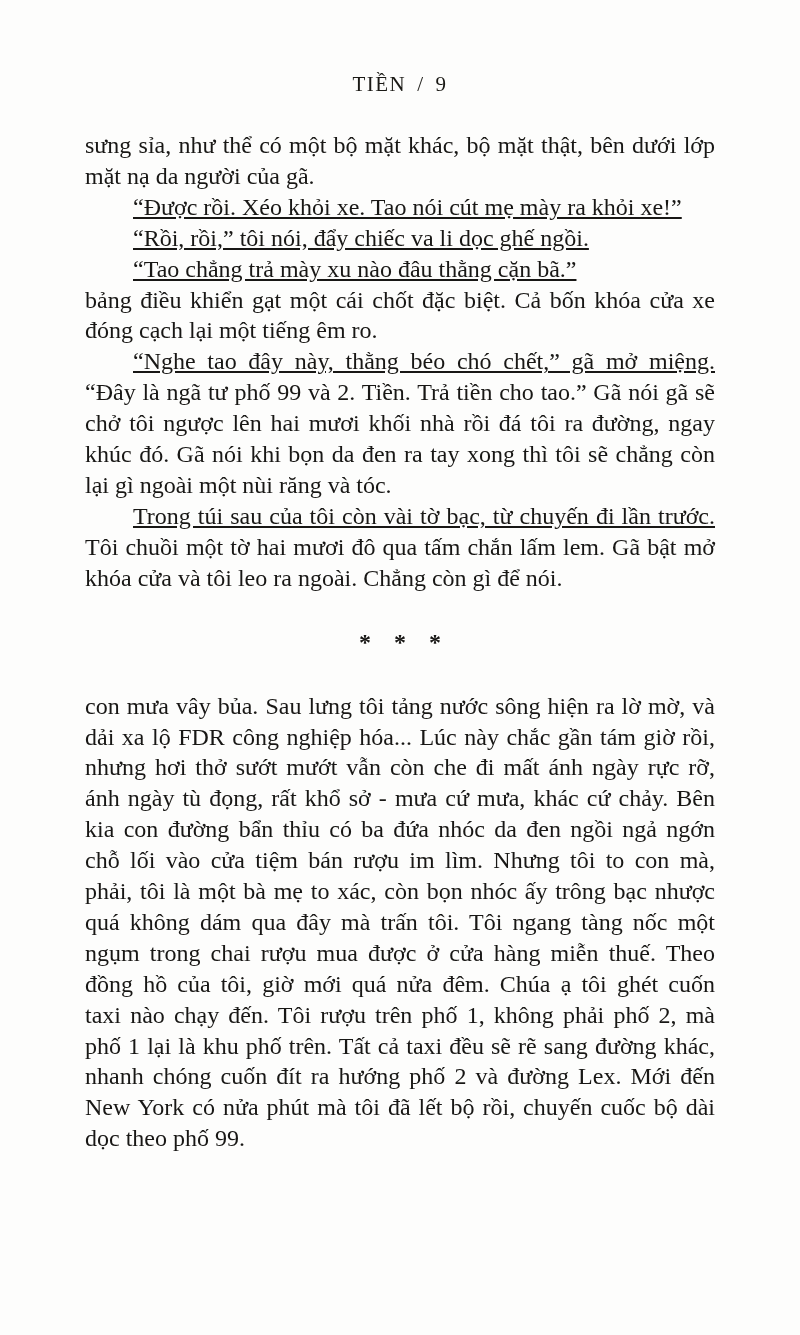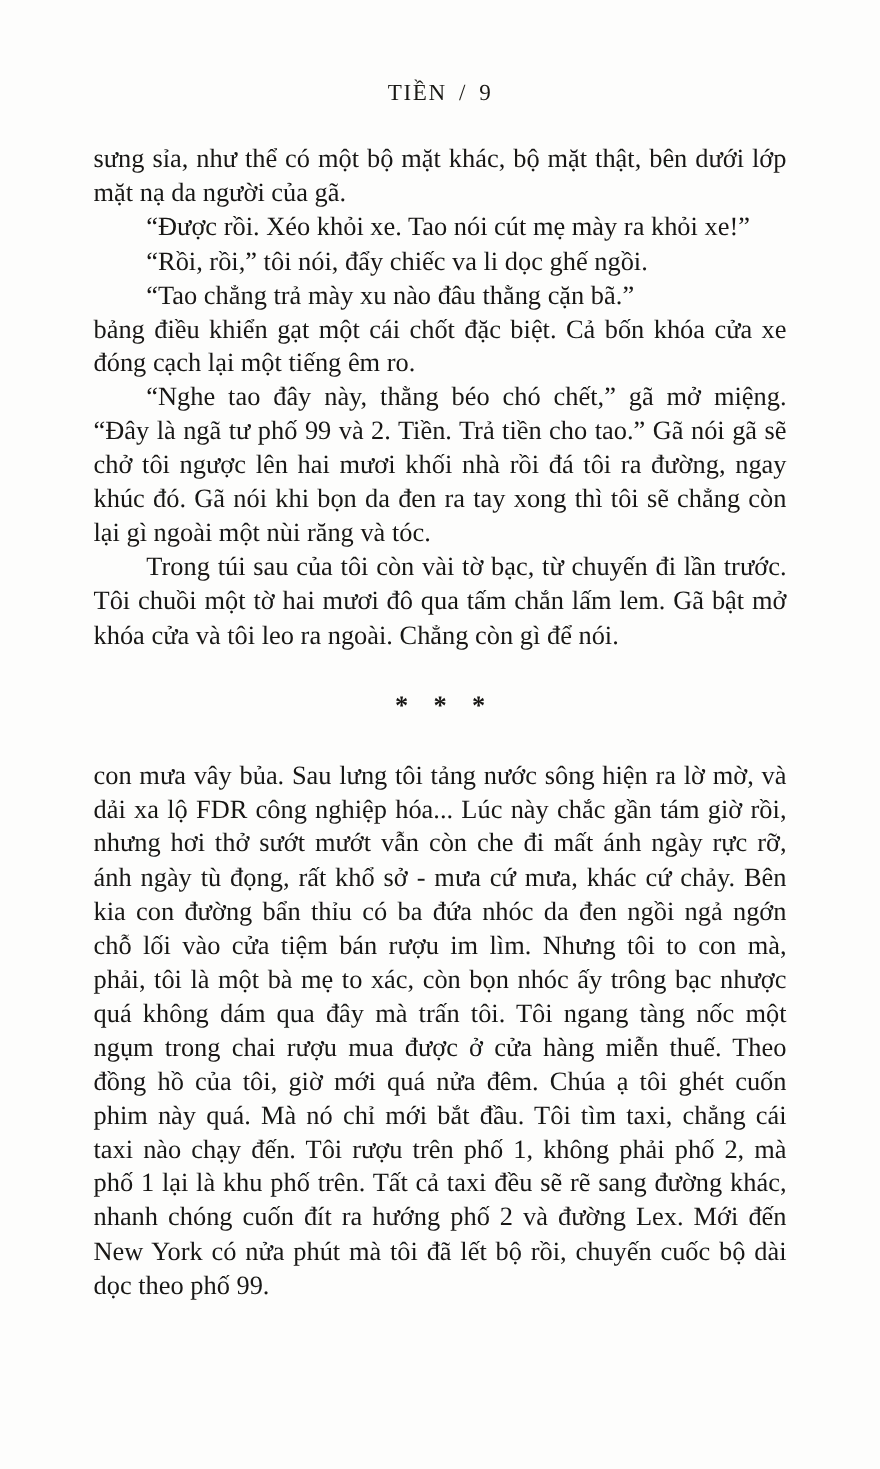--- a/index.html
+++ b/index.html
@@ -26,21 +26,21 @@
     font-size: 24px;
   }
   .para { margin: 0; }
   .line {
     line-height: 30.9px;
     text-align: justify;
     text-align-last: justify;
     white-space: nowrap;
   }
   .line.last { text-align-last: left; }
-  .line.first-indent { padding-left: 48px; }
+  .line.first-indent { padding-left: 48px; text-decoration: underline; }
   .line i { font-style: italic; }
   .separator {
     line-height: 31px;
     margin: 33px 0;
     text-align: center;
     font-size: 24px;
     font-weight: bold;
     word-spacing: 17px;
     letter-spacing: 0;
   }
@@ -87,21 +87,20 @@
         <div class="line">con mưa vây bủa. Sau lưng tôi tảng nước sông hiện ra lờ mờ, và</div>
         <div class="line">dải xa lộ FDR công nghiệp hóa... Lúc này chắc gần tám giờ rồi,</div>
         <div class="line">nhưng hơi thở sướt mướt vẫn còn che đi mất ánh ngày rực rỡ,</div>
         <div class="line">ánh ngày tù đọng, rất khổ sở - mưa cứ mưa, khác cứ chảy. Bên</div>
         <div class="line">kia con đường bẩn thỉu có ba đứa nhóc da đen ngồi ngả ngớn</div>
         <div class="line">chỗ lối vào cửa tiệm bán rượu im lìm. Nhưng tôi to con mà,</div>
         <div class="line">phải, tôi là một bà mẹ to xác, còn bọn nhóc ấy trông bạc nhược</div>
         <div class="line">quá không dám qua đây mà trấn tôi. Tôi ngang tàng nốc một</div>
         <div class="line">ngụm trong chai rượu mua được ở cửa hàng miễn thuế. Theo</div>
         <div class="line">đồng hồ của tôi, giờ mới quá nửa đêm. Chúa ạ tôi ghét cuốn</div>
-        <div class="line">phim này quá. Mà nó chỉ mới bắt đầu. Tôi tìm taxi, chẳng cái</div>
         <div class="line">taxi nào chạy đến. Tôi rượu trên phố 1, không phải phố 2, mà</div>
         <div class="line">phố 1 lại là khu phố trên. Tất cả taxi đều sẽ rẽ sang đường khác,</div>
         <div class="line">nhanh chóng cuốn đít ra hướng phố 2 và đường Lex. Mới đến</div>
         <div class="line">New York có nửa phút mà tôi đã lết bộ rồi, chuyến cuốc bộ dài</div>
         <div class="line last">dọc theo phố 99.</div>
       </div>
     </div>
 </div>
 
 </body></html>

